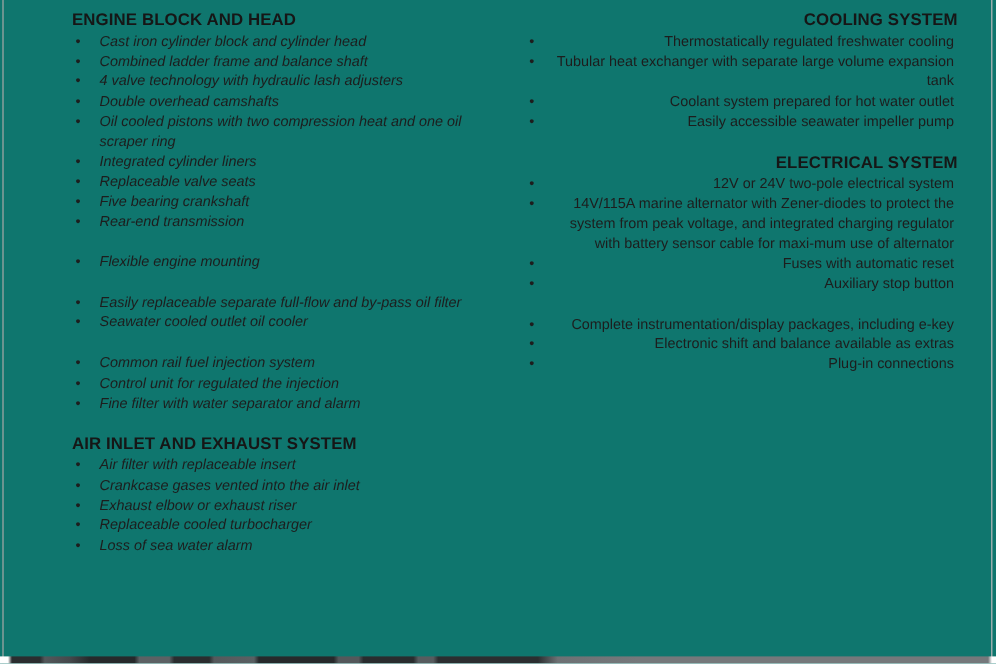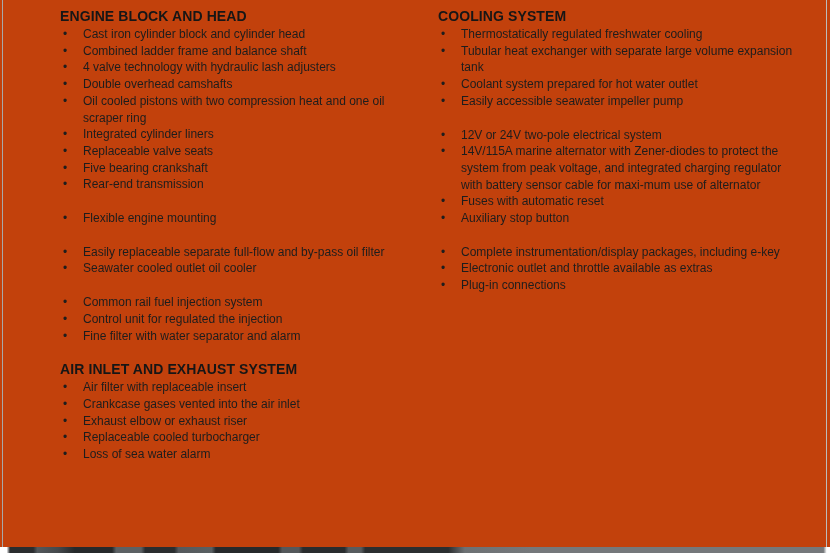--- a/index.html
+++ b/index.html
@@ -4,59 +4,59 @@
 <style>
   html, body {
     margin: 0;
     padding: 0;
     background: #ffffff;
   }
   .page {
     position: relative;
     width: 830px;
     height: 553px;
-    background: #c2410c;
+    background: #0f766e;
     overflow: hidden;
     font-family: "Liberation Sans", sans-serif;
     color: #1d1d1d;
   }
   .edge {
     position: absolute;
     top: 0;
     bottom: 0;
     width: 1px;
   }
   .edge-left  { left: 2px;  background: #a8a8a8; }
   .edge-right { left: 826px; background: #bcbcbc; }
 
   .col {
     position: absolute;
     top: 8px;
   }
   .col-left  { left: 60px;  width: 340px; }
-  .col-right { left: 438px; width: 360px; }
+  .col-right { left: 438px; width: 360px; text-align: right; }
 
   .section { margin: 0 0 17px 0; }
   .section-heading {
     font-size: 14px;
     font-weight: bold;
     line-height: 17px;
     letter-spacing: 0.1px;
     color: #161616;
     margin: 0 0 1px 0;
   }
   .items { margin: 0; padding: 0; list-style: none; }
   .item {
     position: relative;
     padding-left: 23px;
     font-size: 12px;
     line-height: 16.7px;
     color: #1d1d1d;
   }
-  .col-left  .item .item-text { display: block; max-width: 312px; }
+  .col-left  .item .item-text { display: block; max-width: 312px; font-style: italic; }
   .col-right .item .item-text { display: block; max-width: 334px; }
   .bullet {
     position: absolute;
     left: 3px;
     top: 0;
     font-size: 12px;
     line-height: 16.7px;
   }
   .bottom-strip {
     position: absolute;
@@ -209,20 +209,21 @@
             <span class="bullet">•</span>
             <span class="item-text">Coolant system prepared for hot water outlet</span>
           </li>
           <li class="item">
             <span class="bullet">•</span>
             <span class="item-text">Easily accessible seawater impeller pump</span>
           </li>
         </ul>
       </div>
       <div class="section">
+        <div class="section-heading">ELECTRICAL SYSTEM</div>
         <ul class="items">
           <li class="item">
             <span class="bullet">•</span>
             <span class="item-text">12V or 24V two-pole electrical system</span>
           </li>
           <li class="item">
             <span class="bullet">•</span>
             <span class="item-text">14V/115A marine alternator with Zener-diodes to protect the system from peak voltage, and integrated charging regulator with battery sensor cable for maxi-mum use of alternator</span>
           </li>
           <li class="item">
@@ -236,21 +237,21 @@
         </ul>
       </div>
       <div class="section">
         <ul class="items">
           <li class="item">
             <span class="bullet">•</span>
             <span class="item-text">Complete instrumentation/display packages, including e-key</span>
           </li>
           <li class="item">
             <span class="bullet">•</span>
-            <span class="item-text">Electronic outlet and throttle available as extras</span>
+            <span class="item-text">Electronic shift and balance available as extras</span>
           </li>
           <li class="item">
             <span class="bullet">•</span>
             <span class="item-text">Plug-in connections</span>
           </li>
         </ul>
       </div>
     </div>
 
   <div class="bottom-strip"></div>

